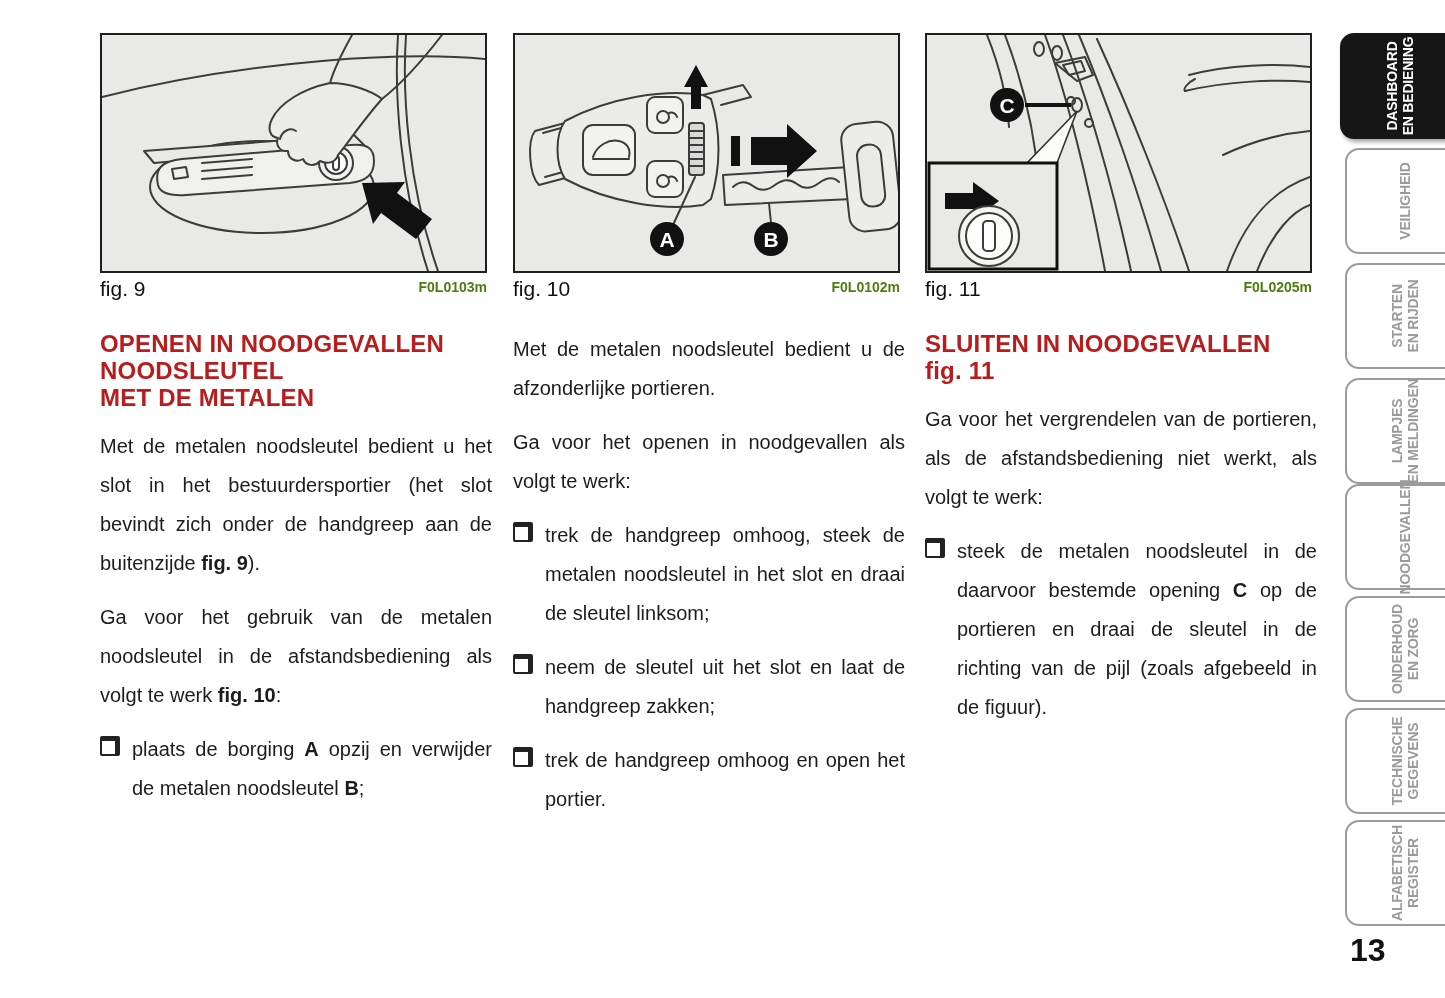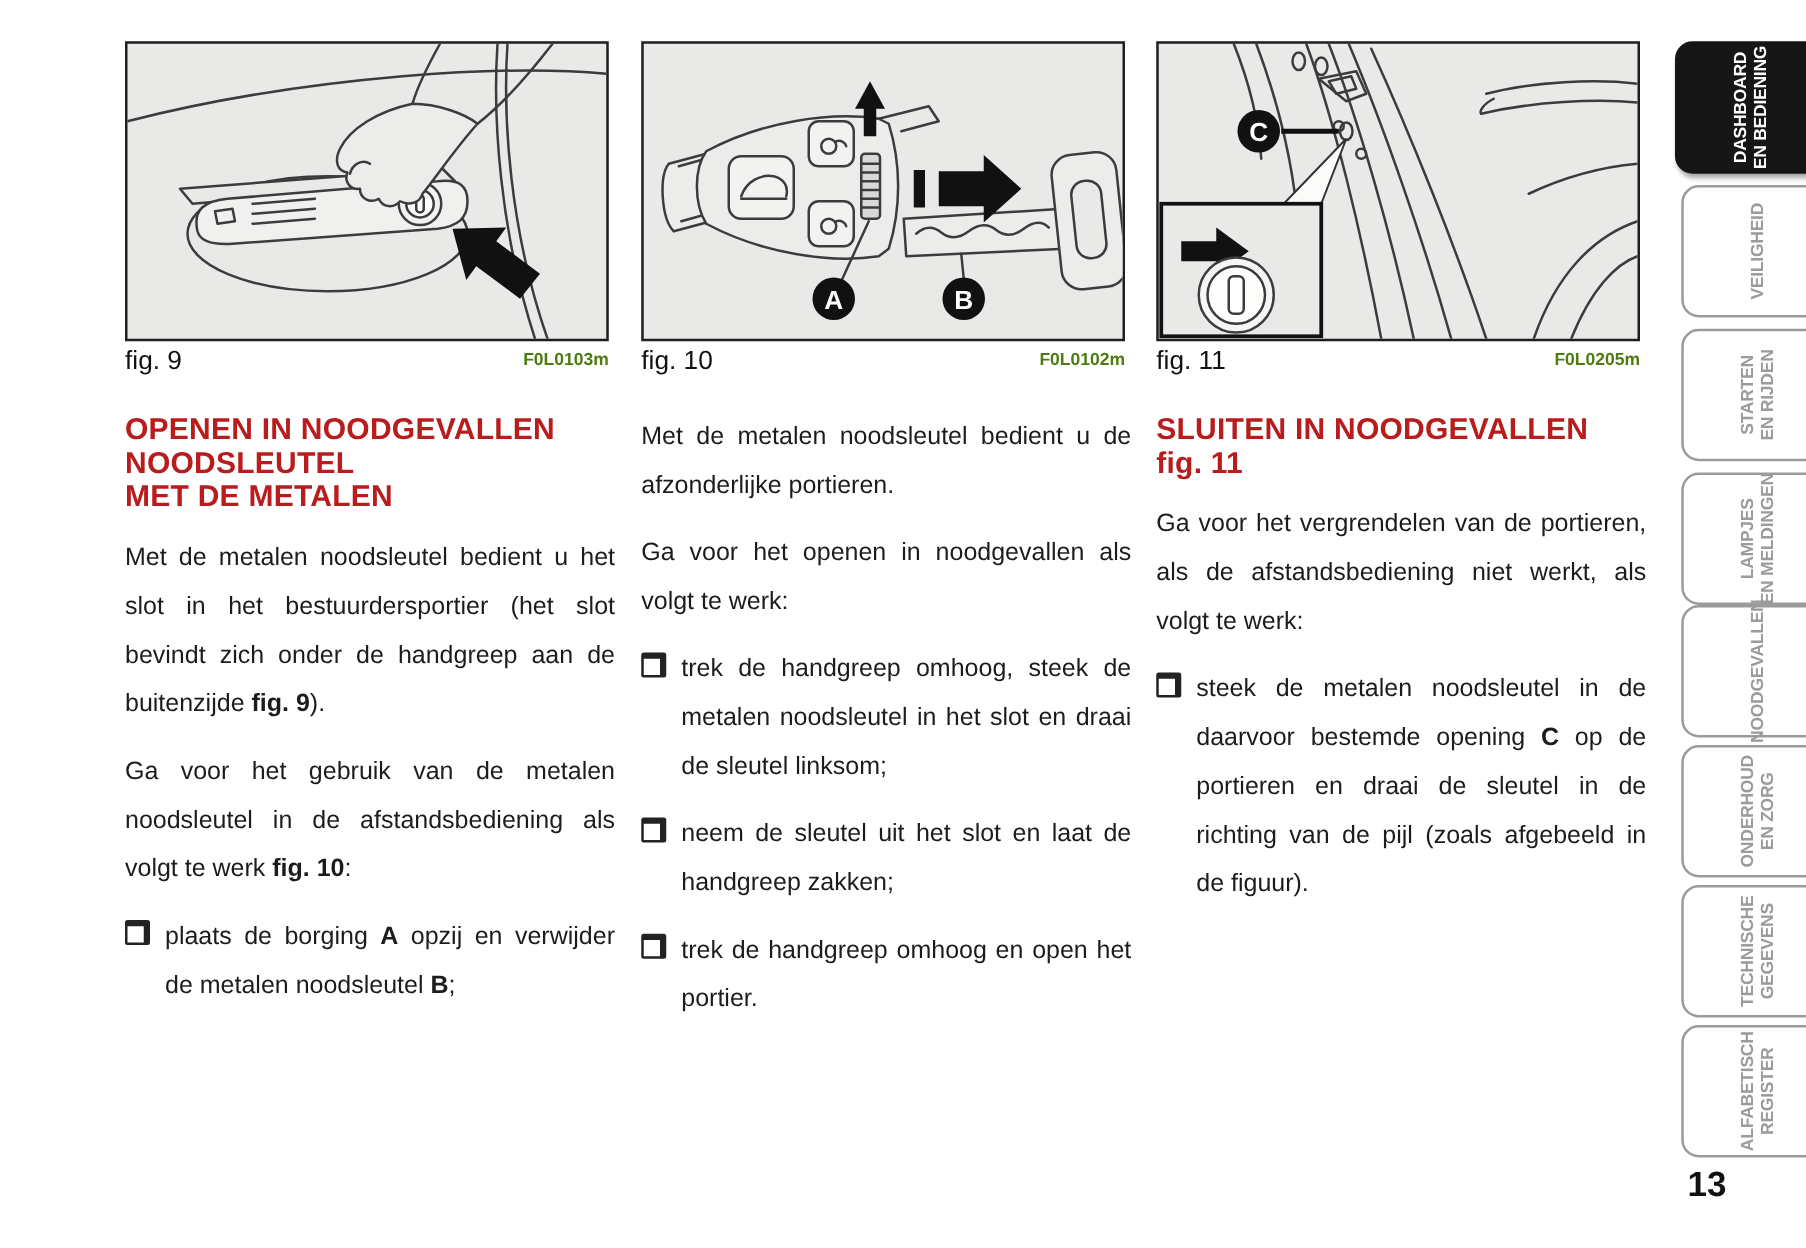--- a/index.html
+++ b/index.html
@@ -29,21 +29,21 @@
   
   .tab{position:absolute;left:1345px;width:120px;height:106px;background:#ffffff;
        border:2px solid #9b9b9b;border-radius:14px;box-sizing:border-box;}
   .tab.active{left:1340px;background:#161616;border-color:#161616;box-shadow:2px 3px 4px rgba(0,0,0,.35);}
   .tablabel{position:absolute;top:50%;left:50%;transform:translate(-50%,-50%) rotate(-90deg);
             font-weight:bold;font-size:14px;line-height:16px;text-align:center;white-space:nowrap;
             color:#9b9b9b;letter-spacing:-.2px;}
   .tab.active .tablabel{color:#ffffff;}
   .tl{display:block;}
 
-  .pagenum{position:absolute;left:1350px;top:932px;font-size:28px;font-weight:bold;color:#111;text-align:center;}
+  .pagenum{position:absolute;left:1350px;top:932px;font-size:32px;font-weight:bold;color:#111;text-align:center;}
 
   
   .lineart{stroke:#3c3c3c;stroke-width:2;fill:none;stroke-linecap:round;stroke-linejoin:round;}
 </style>
 </head>
 <body>
 
 <div id="page">
 
   <div class="figbox" style="left:100px">

